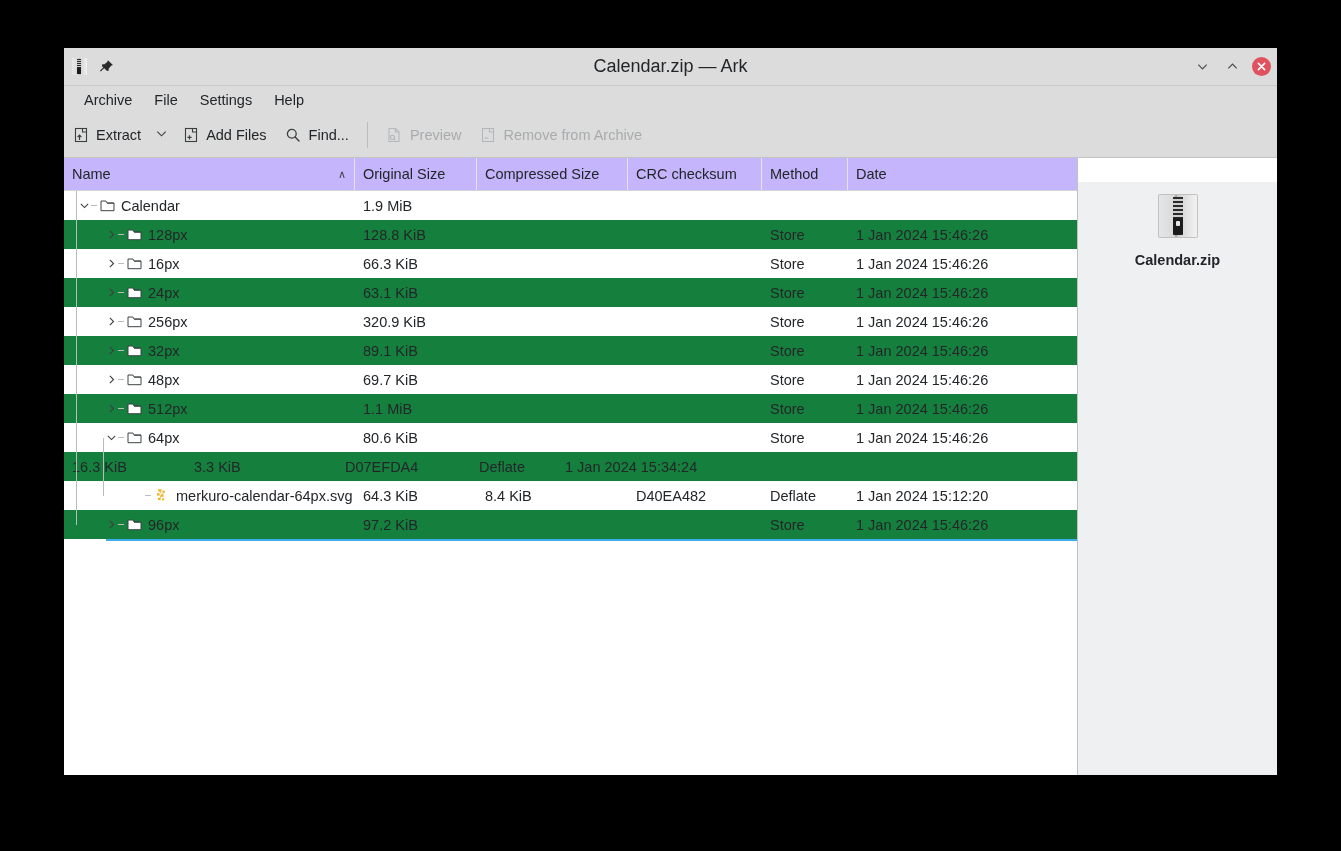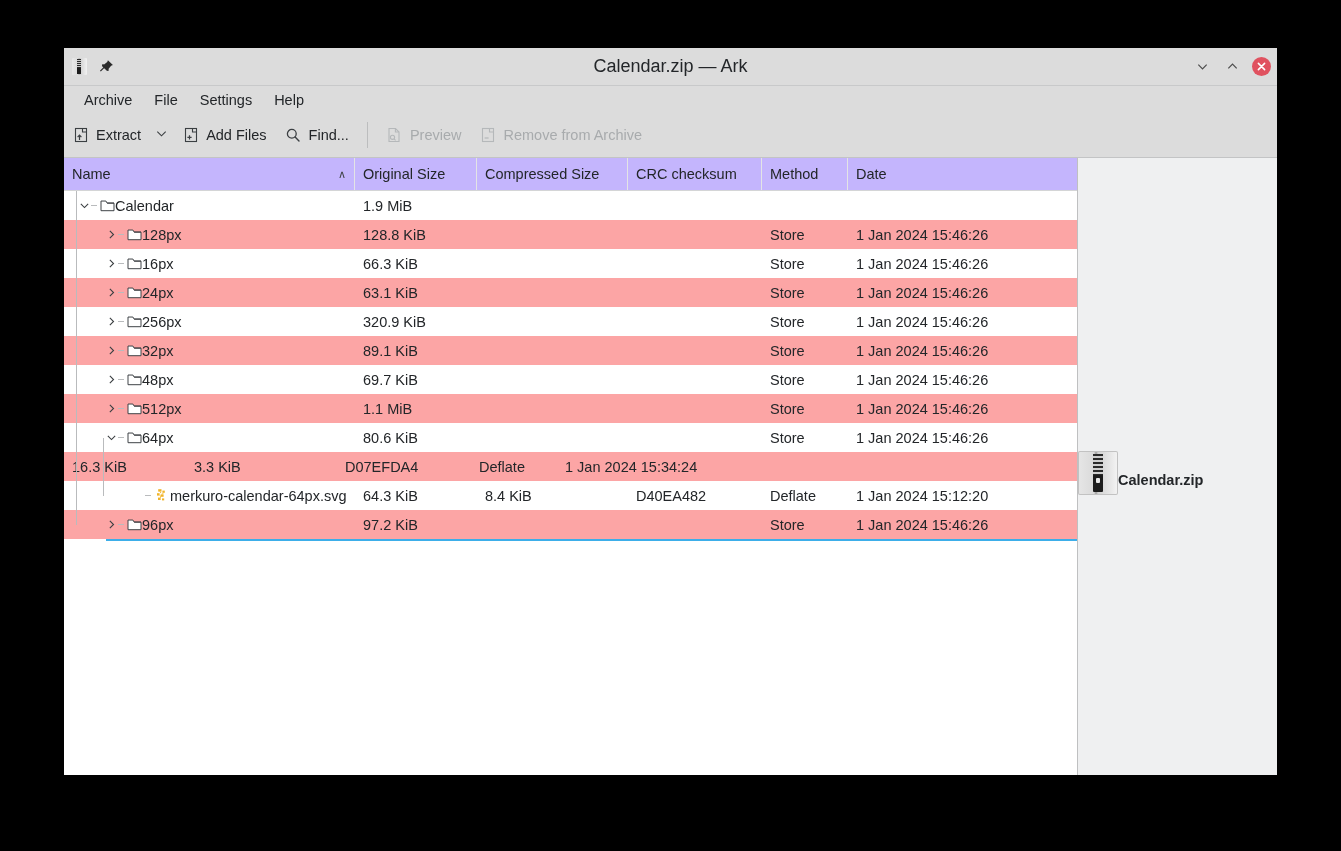--- a/index.html
+++ b/index.html
@@ -159,23 +159,24 @@
     min-height: 0;
   }
   .splitter {
     width: 1px;
     background: #bfc0c1;
   }
   .sidebar {
     flex: 1;
     background: #eff0f1;
     display: flex;
-    flex-direction: row;
+    flex-direction: column;
     align-items: center;
     padding-top: 12px;
+    margin-top: 24px;
   }
   .zip-big {
     width: 40px; height: 44px;
     background: linear-gradient(90deg,#e6e6e6 0%,#dadada 40%,#9d9d9d 45%,#d2d2d2 50%,#f4f4f4 100%);
     position: relative;
     border-radius: 2px;
     box-shadow: 0 0 0 1px #c2c2c2 inset;
   }
   .zip-big::before {
     content:"";
@@ -240,21 +241,21 @@
   
   .rows { flex: 1; overflow: hidden; position: relative; }
   .row {
     display: flex;
     height: 29px;
     align-items: center;
     font-size: 14.5px;
     color: #232629;
     position: relative;
   }
-  .row.alt { background: #fca5a5; }
+  .row.alt { background: #15803d; }
   .row .c {
     height: 100%;
     display: flex;
     align-items: center;
     box-sizing: border-box;
     overflow: hidden;
     white-space: nowrap;
   }
   .c-name { padding-left: 8px; }
   .c-orig, .c-comp, .c-crc, .c-method, .c-date { padding-left: 8px; }
@@ -273,21 +274,21 @@
     color: #3b3f42;
     flex-shrink: 0;
   }
   .twisty.empty { visibility: hidden; }
   .dash {
     width: 6px;
     height: 1px;
     background: #b9bbbd;
     flex-shrink: 0;
   }
-  .lbl { }
+  .lbl { margin-left: 6px; }
 
   .folder-ic {
     width: 15px; height: 13px;
     flex-shrink: 0;
     margin-left: 3px;
     position: relative;
   }
   .folder-ic svg { display: block; }
 
   .png-ic, .svg-ic {

